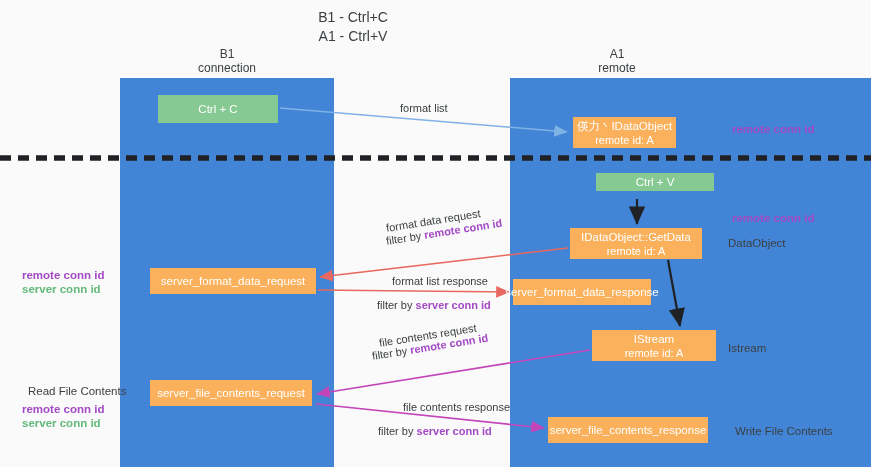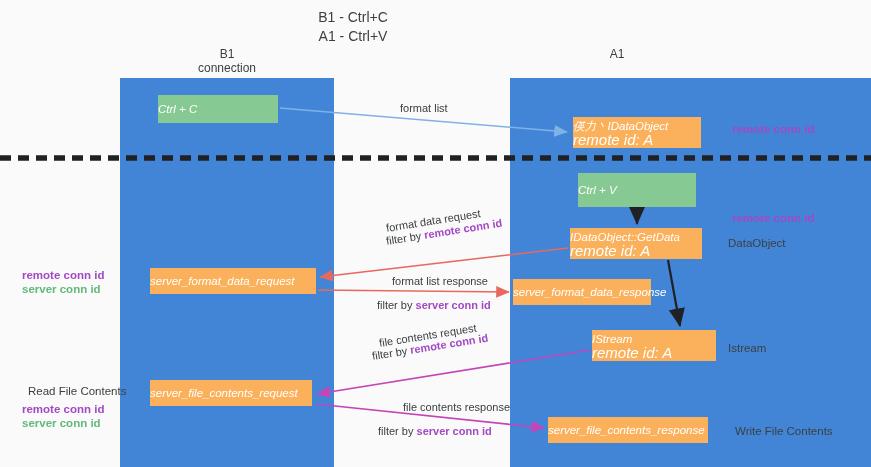--- a/index.html
+++ b/index.html
@@ -42,37 +42,36 @@
     text-align: center;
     color: #3c4043;
     font-size: 14px;
     line-height: 19px;
   }
 
   .node {
     position: absolute;
     display: flex;
     flex-direction: column;
-    align-items: flex-start;
+    align-items: center;
     justify-content: center;
     text-align: center;
     color: #ffffff;
     font-size: 11.5px;
     line-height: 14px;
     box-sizing: border-box;
     z-index: 6;
-    font-style: italic;
   }
   .node.green { background: #86c992; }
   .node.orange { background: #fbb15c; }
-  .node .l2 { font-size: 15px; }
+  .node .l2 { font-size: 11px; }
 
   #n-ctrlc   { left: 158px; top: 95px;  width: 120px; height: 28px; }
-  #n-ido     { left: 573px; top: 117px; width: 128px; height: 31px; }
-  #n-ctrlv   { left: 578px; top: 173px; width: 118px; height: 34px; }
+  #n-ido     { left: 573px; top: 117px; width: 103px; height: 31px; }
+  #n-ctrlv   { left: 596px; top: 173px; width: 118px; height: 18px; }
   #n-getdata { left: 570px; top: 228px; width: 132px; height: 31px; }
   #n-sfdreq  { left: 150px; top: 268px; width: 166px; height: 26px; }
   #n-sfdres  { left: 513px; top: 279px; width: 138px; height: 26px; }
   #n-istream { left: 592px; top: 330px; width: 124px; height: 31px; }
   #n-sfcreq  { left: 150px; top: 380px; width: 162px; height: 26px; }
   #n-sfcres  { left: 548px; top: 417px; width: 160px; height: 26px; }
 
   .side-label {
     position: absolute;
     color: #3c4043;
@@ -136,20 +135,21 @@
     <div>B1 - Ctrl+C</div>
     <div>A1 - Ctrl+V</div>
   </div>
 
   <div class="col-head" id="head-b1">
     <div>B1</div>
     <div>connection</div>
   </div>
   <div class="col-head" id="head-a1">
     <div>A1</div>
+    <div>remote</div>
   </div>
 
   <div class="col" id="col-b1"></div>
   <div class="col" id="col-a1"></div>
 
   <svg class="overlay" viewBox="0 0 871 467">
     <defs>
       <marker id="ah-blue" markerWidth="9" markerHeight="9" refX="8" refY="4.5" orient="auto">
         <path d="M0,0.8 L8.5,4.5 L0,8.2 Z" fill="#7fb2e5"></path>
       </marker>

